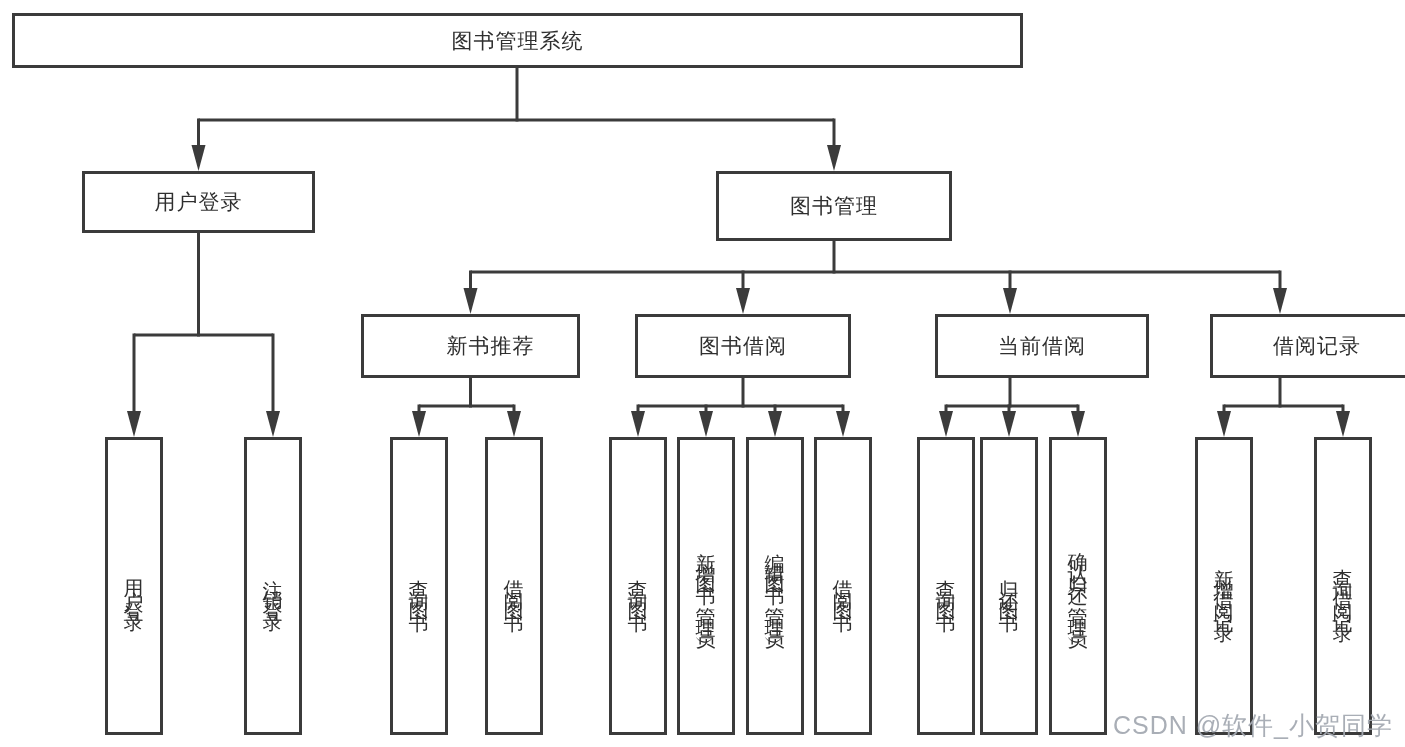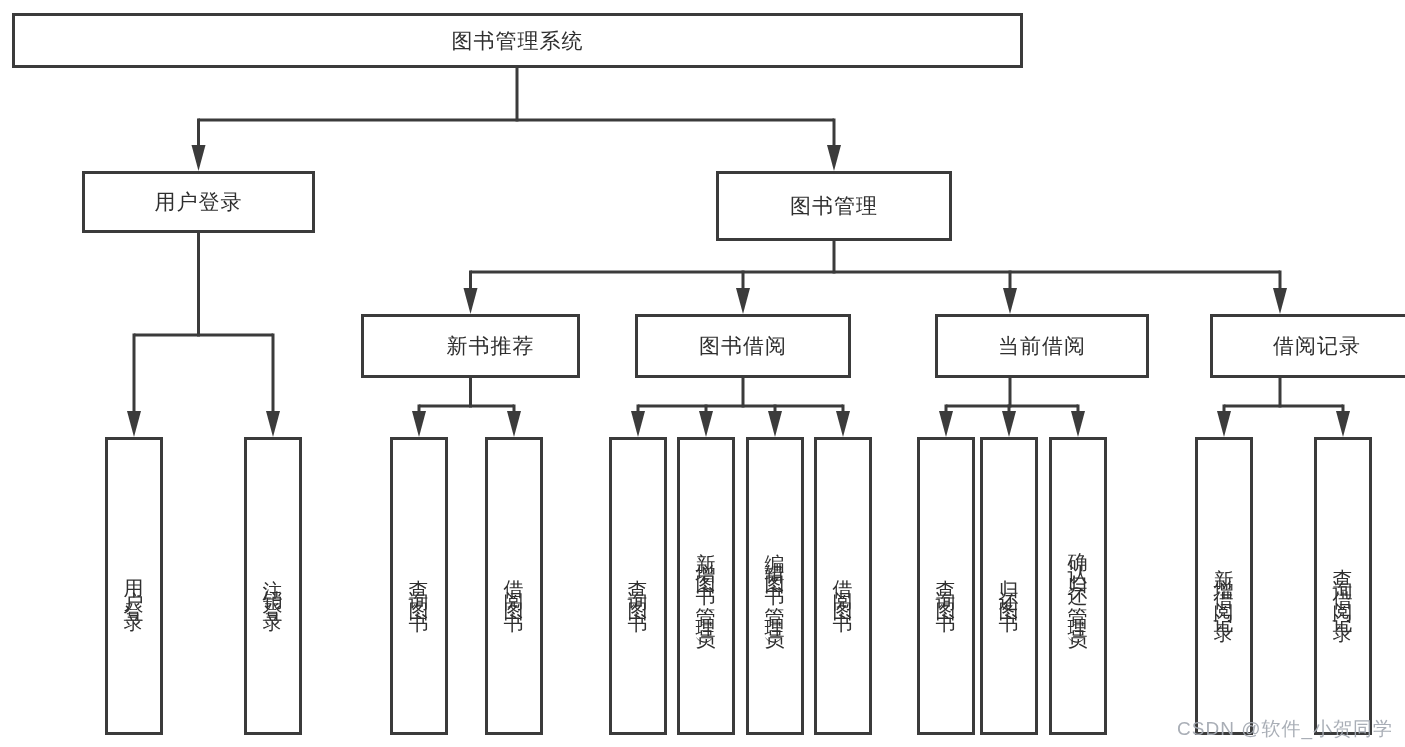--- a/index.html
+++ b/index.html
@@ -43,21 +43,21 @@
     text-orientation: mixed;
     font-size: 20px;
     letter-spacing: 11px;
     line-height: 1;
     white-space: nowrap;
   }
   .watermark {
     position: absolute;
     right: 12px;
     bottom: 5px;
-    font-size: 19px;
+    font-size: 25px;
     color: rgba(164, 170, 178, 0.95);
     letter-spacing: 1px;
     z-index: 5;
     white-space: nowrap;
   }
 </style>
 </head>
 <body>
 
 <div id="stage">

